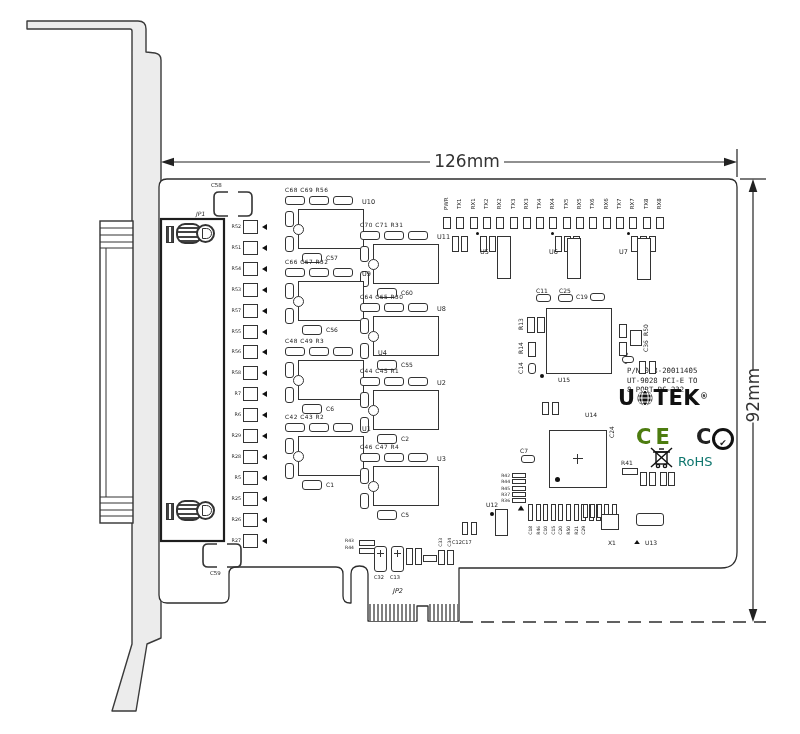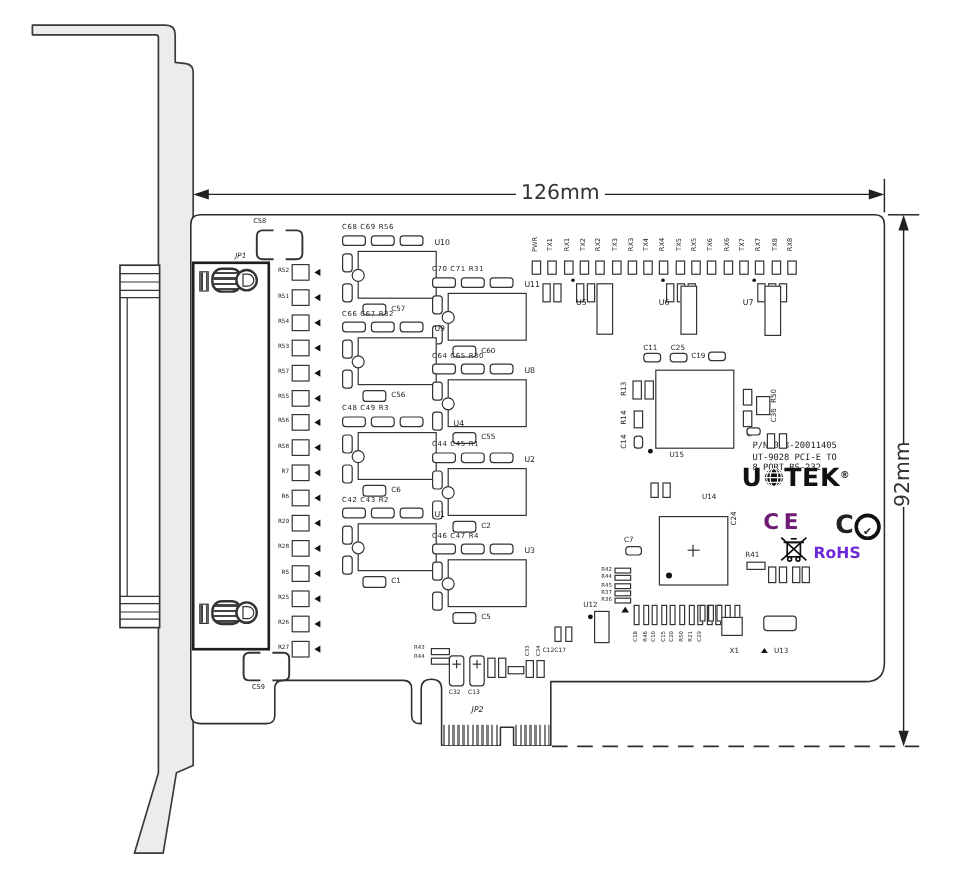--- a/index.html
+++ b/index.html
@@ -16,22 +16,22 @@
   .tru{position:absolute;width:0;height:0;border-left:4px solid transparent;
        border-right:4px solid transparent;border-bottom:6px solid #111;}
   .notch{position:absolute;width:9px;height:9px;border:1px solid #333;border-radius:50%;background:#fff;}
   .fingers{position:absolute;background:repeating-linear-gradient(90deg,#808080 0 2.2px,#fff 2.2px 4px);}
   .dim{font-size:17px;color:#333;background:#fff;text-align:center;}
   .vert{transform:rotate(-90deg);transform-origin:center;}
   .hatchv{background:repeating-linear-gradient(90deg,#444 0 2px,#fff 2px 4.5px);}
   .hatchh{background:repeating-linear-gradient(0deg,#444 0 2px,#fff 2px 4.5px);}
   .pn{font-family:"DejaVu Sans Mono",monospace;font-size:7.3px;line-height:9.6px;color:#222;}
   .brand{font-weight:900;font-size:21px;letter-spacing:.5px;color:#111;}
-  .ce{font-weight:bold;font-size:18px;letter-spacing:4px;color:#701a75;}
-  .rohs{font-weight:bold;font-size:13px;color:#6d28d9;}
+  .ce{font-weight:bold;font-size:21px;letter-spacing:4px;color:#4d7c0f;}
+  .rohs{font-weight:normal;font-size:13px;color:#0f766e;}
 </style>
 </head>
 <body>
 
 <div id="stage">
 
   <svg id="base" width="800" height="734" viewBox="0 0 800 734">
 
     <path d="M27,21 L138,21 Q146,21 146,29 L146,52 L155,53 Q161,54 161,60 L161,638 L147,644 L136,711 L112,711 L132,644 L132,31 Q132,29 130,29 L27,29 Z" fill="#ececec" stroke="#3a3a3a" stroke-width="1.4" stroke-linejoin="round"></path>
 

